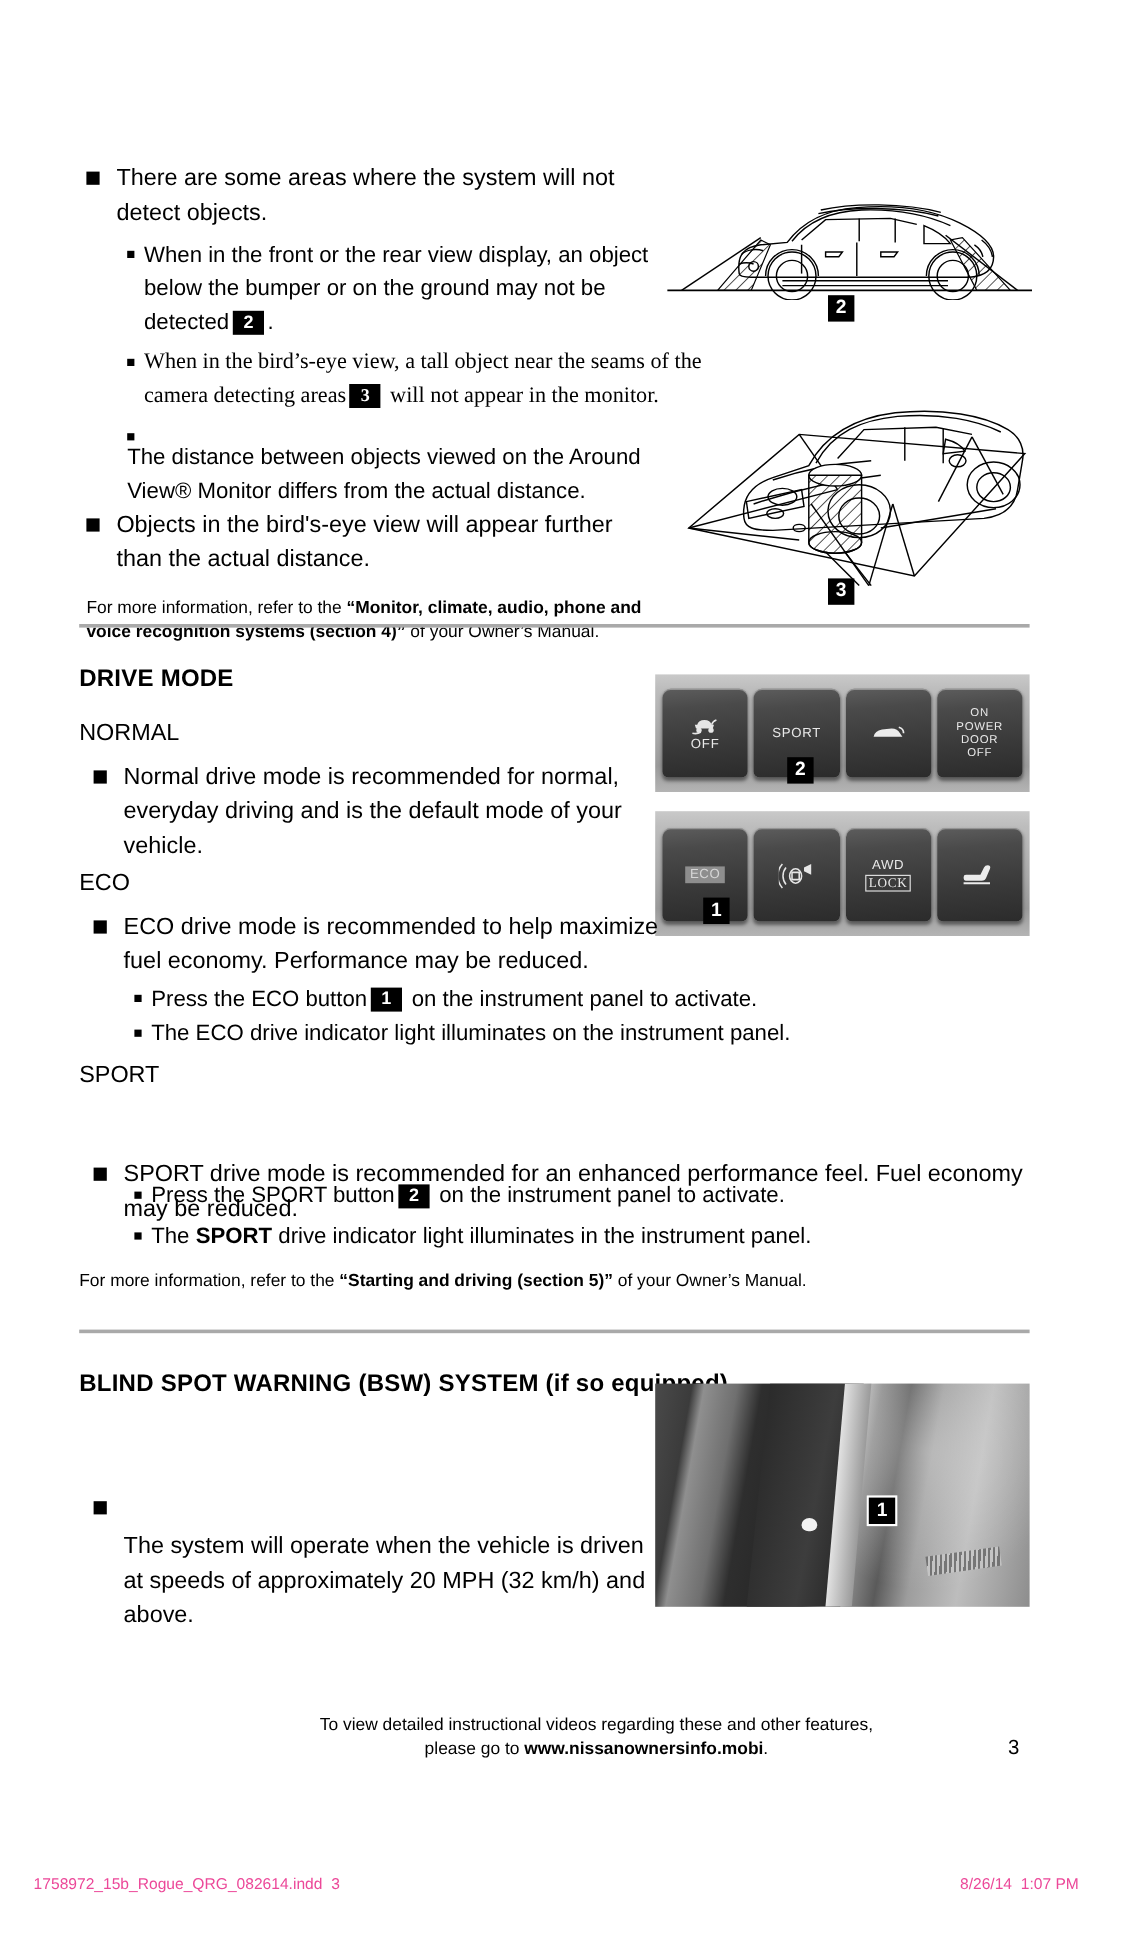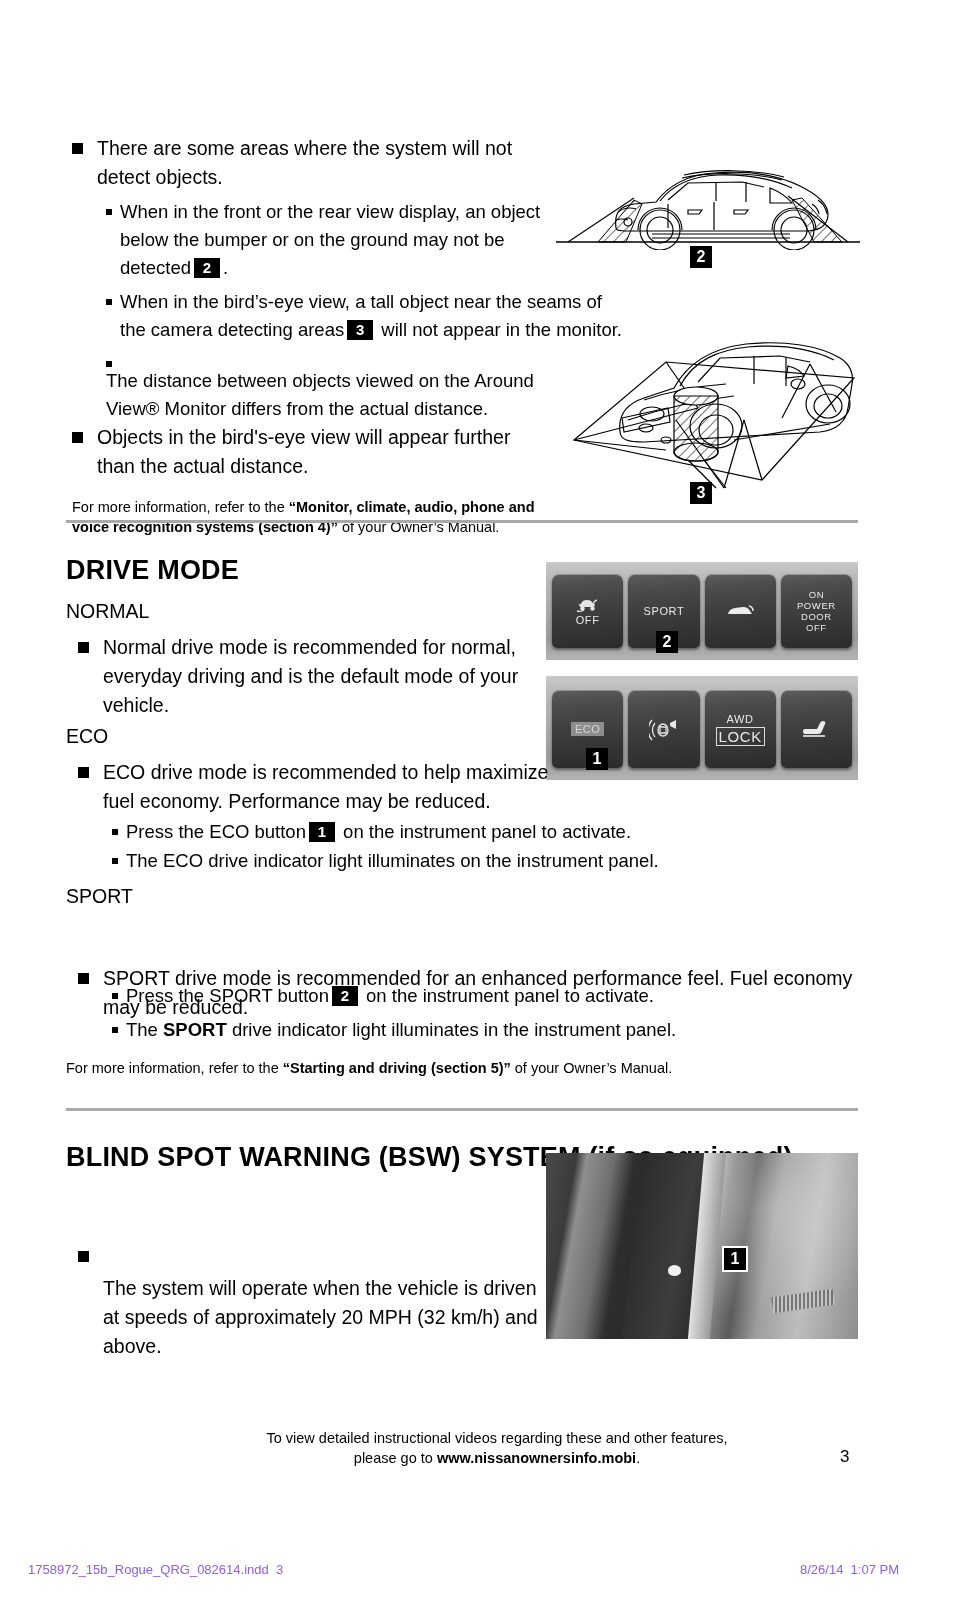--- a/index.html
+++ b/index.html
@@ -95,21 +95,21 @@
 
   
   .divider {
     position: absolute;
     height: 3px;
     background: #a9a9a9;
   }
 
   
   .section-title {
-    font-size: 27px;
+    font-size: 20px;
     font-weight: bold;
     letter-spacing: 0.2px;
   }
   .section-title .light {
     font-weight: bold;
   }
   .mode-label {
     font-size: 19.5px;
     line-height: 26px;
   }
@@ -147,23 +147,24 @@
     color: #e9e9e9;
     font-size: 11px;
     letter-spacing: .6px;
     text-align: center;
   }
   .sw-btn .lbl { line-height: 12px; text-align: center; }
   .sw-btn .lbl.small { font-size: 9.5px; line-height: 11px; }
   .sw-btn .boxed {
     border: 1px solid #dcdcdc;
     padding: 0 2px;
-    font-size: 15px;
+    font-size: 11px;
     display: inline-block;
     margin-top: 2px;
+    font-family: Liberation Serif, serif;
   }
   .sw-btn .eco-tag {
     background: #8e8e8e;
     color: #d6d6d6;
     padding: 1px 4px;
     font-size: 11px;
     letter-spacing: .5px;
   }
 
   
@@ -201,21 +202,21 @@
     font-size: 14.5px;
     line-height: 20px;
   }
   .page-num {
     position: absolute;
     font-size: 17px;
   }
   .slug {
     position: absolute;
     font-size: 13px;
-    color: #8b5cf6;
+    color: #ec4899;
   }
   svg { display: block; }
 </style>
 </head>
 <body>
 
 <div class="page">
 
   <div class="figure" style="left:556px; top:150px; width:304px; height:100px;">
     <svg width="304" height="100" viewBox="0 0 304 100">
@@ -344,21 +345,21 @@
       <span class="bullet-body body-text">There are some areas where the system will not detect objects.</span>
     </div>
 
     <div class="bullet-row" style="margin-left:34px; margin-top:6px;">
       <span class="small-bullet"></span>
       <span class="bullet-body sub-text"><span>When in the front or the rear view display, an object below the bumper or on the ground may not be detected</span><span class="chip">2</span><span>.</span></span>
     </div>
 
     <div class="bullet-row" style="margin-left:34px; margin-top:6px; width:520px;">
       <span class="small-bullet"></span>
-      <span class="bullet-body sub-text" style="width:510px;"><span>When in the bird’s-eye view, a tall object near the seams of the camera detecting areas</span><span class="chip">3</span>
+      <span class="bullet-body sub-text" style="width:510px;font-family:Liberation Serif, serif;"><span>When in the bird’s-eye view, a tall object near the seams of the camera detecting areas</span><span class="chip">3</span>
         <span>will not appear in the monitor.</span></span>
     </div>
 
     <div class="bullet-row" style="margin-left:34px; margin-top:6px;flex-direction:column;">
       <span class="small-bullet"></span>
       <span class="bullet-body sub-text">The distance between objects viewed on the Around View® Monitor differs from the actual distance.</span>
     </div>
 
     <div class="bullet-row" style="margin-top:0;">
       <span class="sq-bullet"></span>

